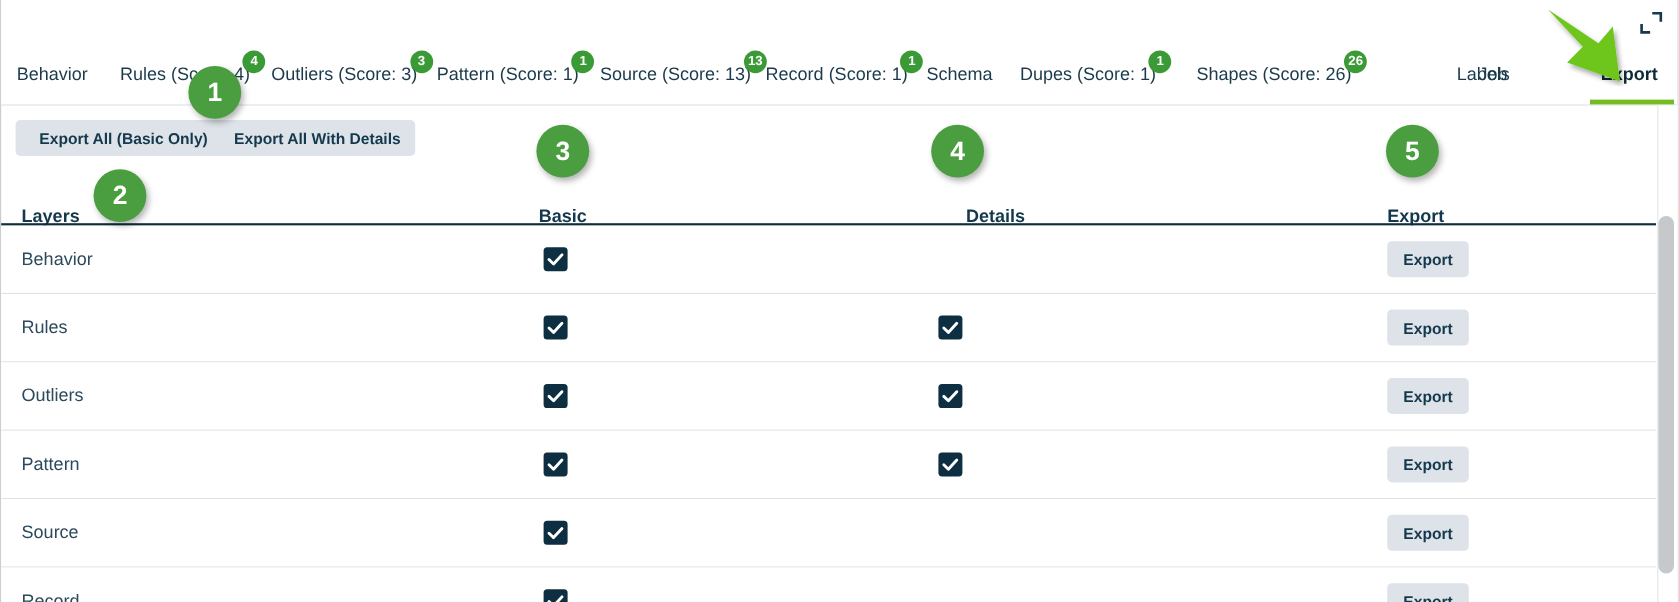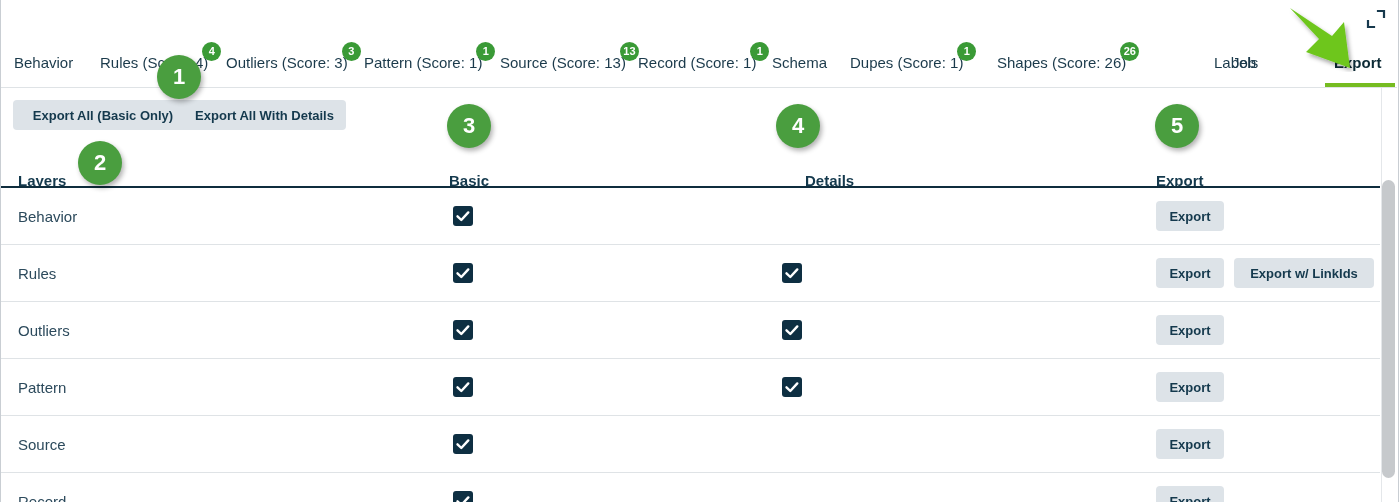--- a/index.html
+++ b/index.html
@@ -259,21 +259,20 @@
           <svg width="20" height="20" viewBox="0 0 20 20">
             <path d="M4.5 10.3 L8.3 14 L15.3 6.4" fill="none" stroke="#ffffff" stroke-width="2.4" stroke-linecap="round" stroke-linejoin="round"></path>
           </svg>
         </div>
         <div class="cb" style="left: 781px;">
           <svg width="20" height="20" viewBox="0 0 20 20">
             <path d="M4.5 10.3 L8.3 14 L15.3 6.4" fill="none" stroke="#ffffff" stroke-width="2.4" stroke-linecap="round" stroke-linejoin="round"></path>
           </svg>
         </div>
         <button class="btn row-btn" style="left: 1155px; width: 68px;">Export</button>
-        <button class="btn row-btn" style="left: 1233px; width: 140px;">Export w/ LinkIds</button>
       </div>
       <div class="row" style="top: 302px;">
         <div class="row-label">Outliers</div>
         <div class="cb" style="left: 452px;">
           <svg width="20" height="20" viewBox="0 0 20 20">
             <path d="M4.5 10.3 L8.3 14 L15.3 6.4" fill="none" stroke="#ffffff" stroke-width="2.4" stroke-linecap="round" stroke-linejoin="round"></path>
           </svg>
         </div>
         <div class="cb" style="left: 781px;">
           <svg width="20" height="20" viewBox="0 0 20 20">

